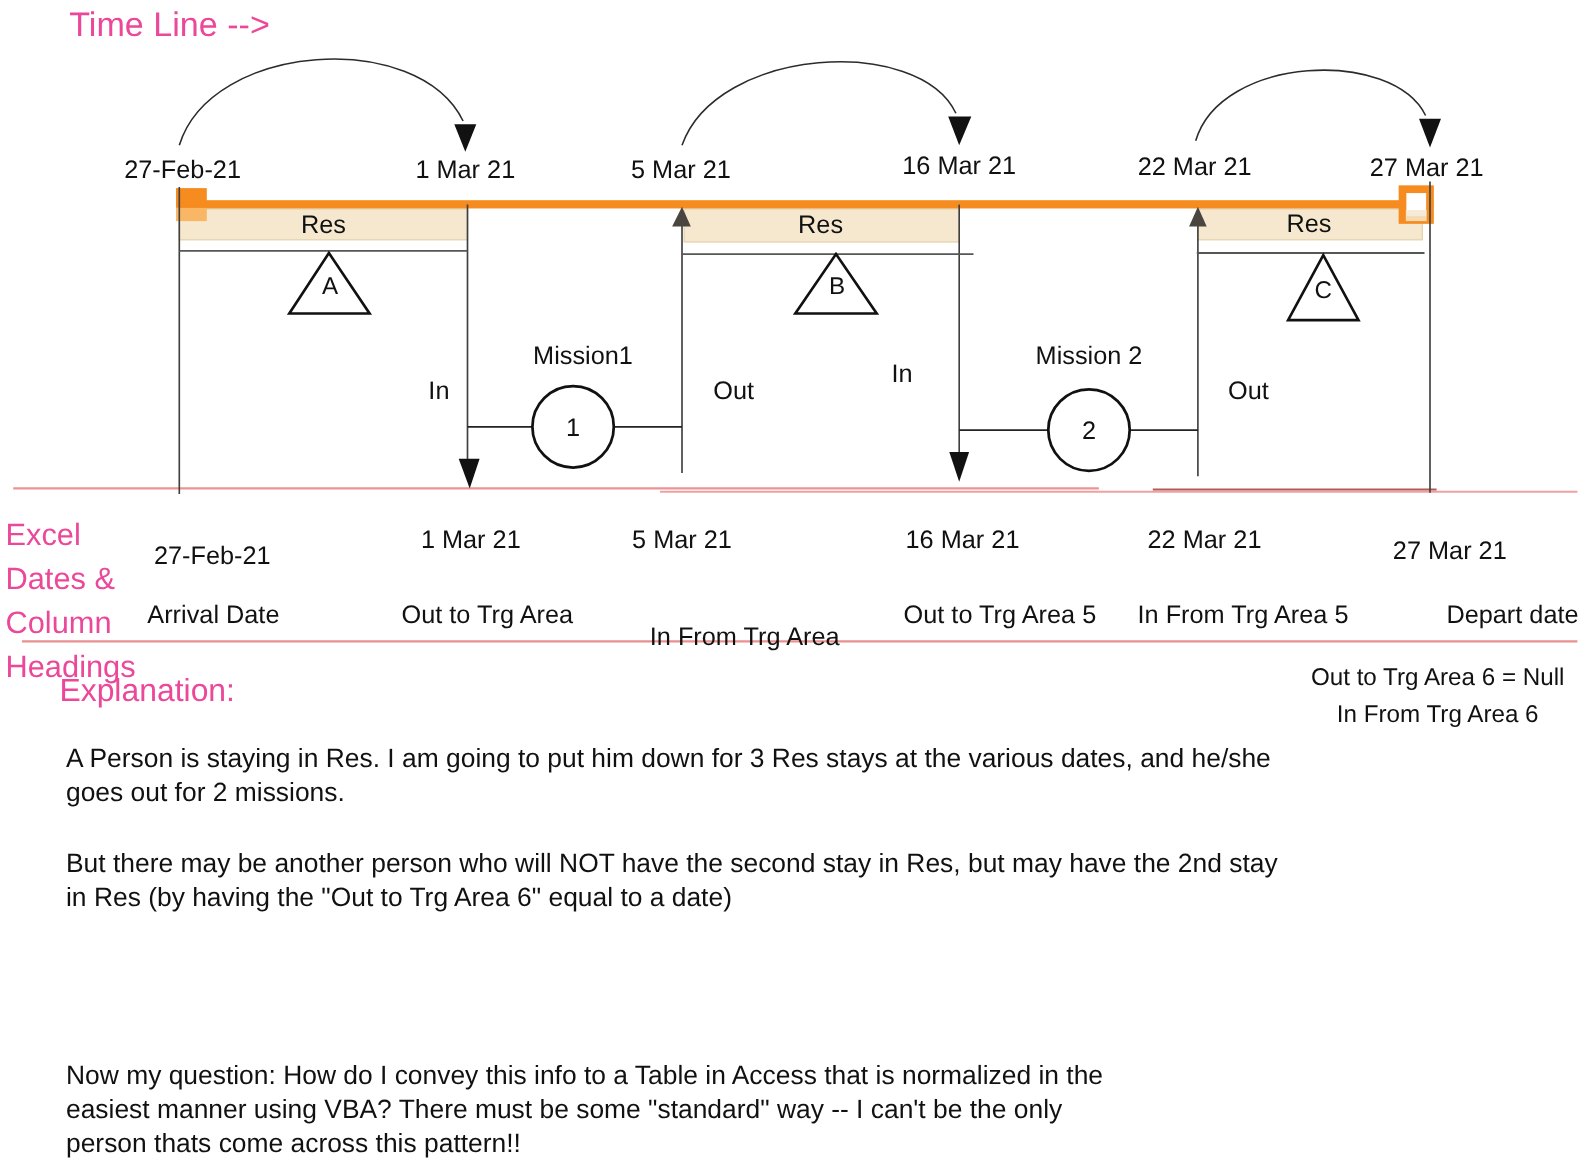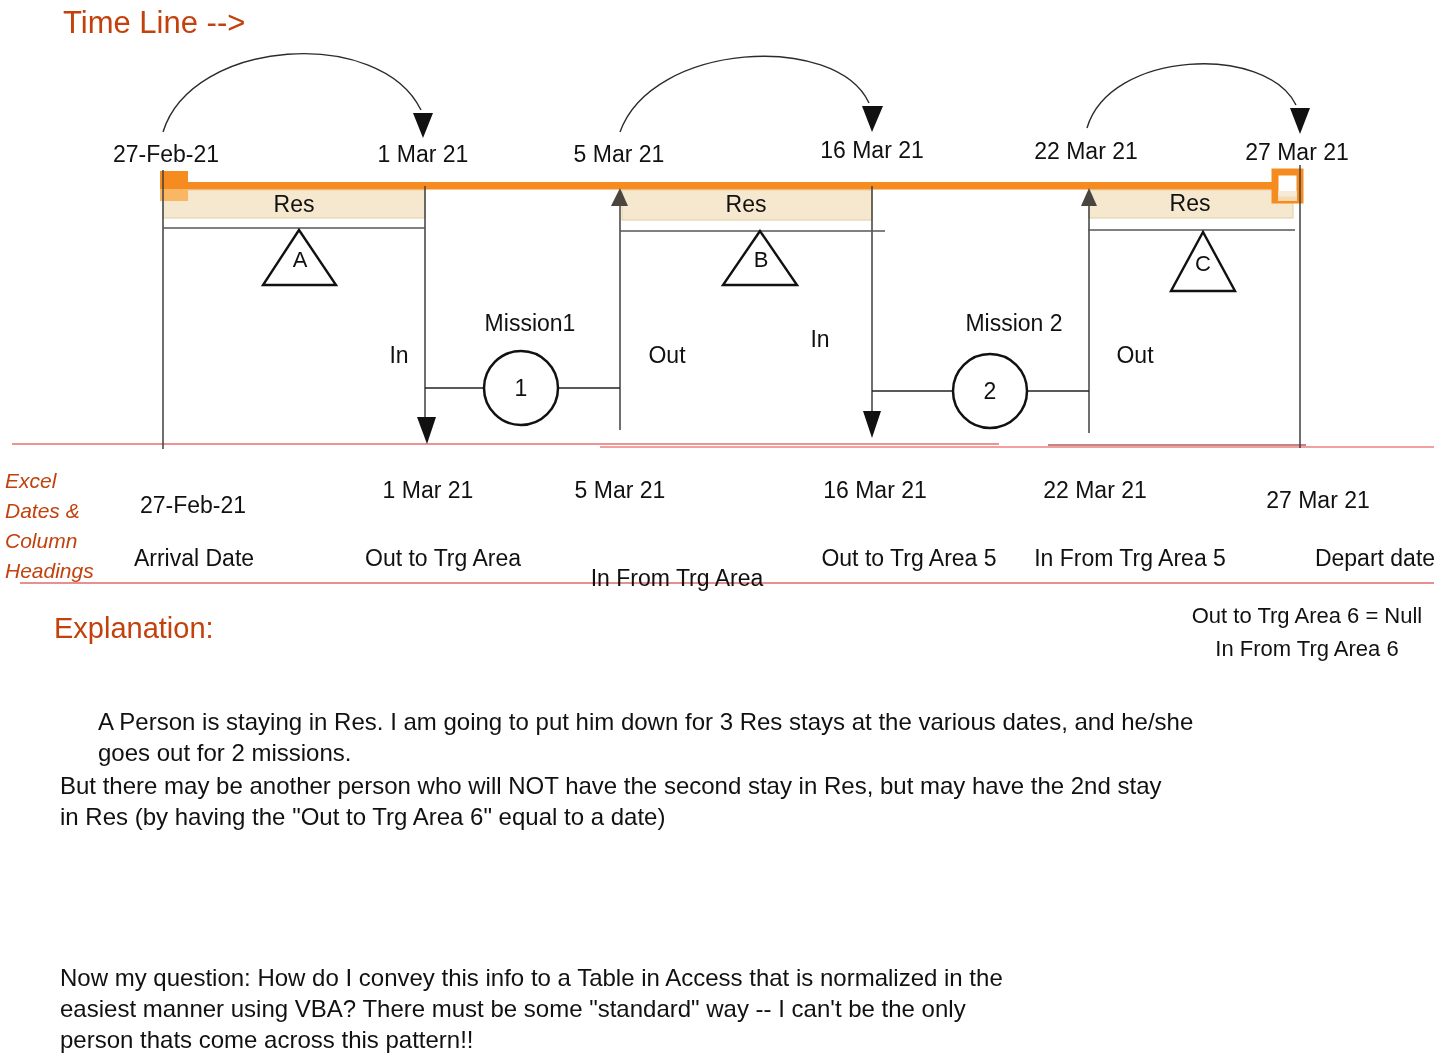--- a/index.html
+++ b/index.html
@@ -1,26 +1,26 @@
 <!DOCTYPE html>
 <html><head>
 <meta charset="utf-8">
 <style>
   html,body{margin:0;padding:0;background:#fff;}
   #page{position:relative;width:1441px;height:1064px;background:#fff;overflow:hidden;
         font-family:"Liberation Sans",sans-serif;color:#111;}
   #diagram-svg{position:absolute;left:0;top:0;}
   .lbl{position:absolute;white-space:pre-line;width:max-content;line-height:1.15;}
   .ctr{transform:translateX(-50%);text-align:center;}
-  .red{color:#c2410c;}
+  .red{color:#ec4899;}
   .t23{font-size:23px;}
   .t22{font-size:22px;}
   .title{font-size:31px;}
   .expl-head{font-size:29px;}
-  .side-red{font-size:21px;line-height:30px;font-style:italic;}
+  .side-red{font-size:28px;line-height:40px;}
   .para{font-size:24px;line-height:31px;}
   .note{font-size:22px;line-height:33px;}
   .u{}
 </style>
 </head>
 <body>
 
 <div id="page">
 
   <svg id="diagram-svg" width="1441" height="600" viewBox="0 0 1441 600">
@@ -94,21 +94,21 @@
   <div class="lbl ctr t22" style="left:300px;top:247px;">A</div>
   <div class="lbl ctr t22" style="left:761px;top:247px;">B</div>
   <div class="lbl ctr t22" style="left:1203px;top:251px;">C</div>
 
   <div class="lbl ctr t23" style="left:399px;top:342px;">In</div>
   <div class="lbl ctr t23" style="left:530px;top:310px;">Mission1</div>
   <div class="lbl ctr t23" style="left:521px;top:375px;">1</div>
   <div class="lbl ctr t23" style="left:667px;top:342px;">Out</div>
 
   <div class="lbl ctr t23" style="left:820px;top:326px;">In</div>
-  <div class="lbl ctr t23" style="left:990px;top:310px;margin-left:24px;">Mission 2</div>
+  <div class="lbl ctr t23" style="left:990px;top:310px;">Mission 2</div>
   <div class="lbl ctr t23" style="left:990px;top:378px;">2</div>
   <div class="lbl ctr t23" style="left:1135px;top:342px;">Out</div>
 
   <div class="lbl red side-red" style="left:5px;top:466px;">Excel
 Dates &amp;
 Column
 Headings</div>
 
   <div class="lbl ctr t23" style="left:193px;top:492px;">27-Feb-21</div>
   <div class="lbl ctr t23" style="left:428px;top:477px;">1 Mar 21</div>
@@ -121,21 +121,21 @@
   <div class="lbl ctr t23" style="left:443px;top:545px;">Out to Trg Area</div>
   <div class="lbl ctr t23" style="left:677px;top:545px;margin-top:20px;">In From Trg Area</div>
   <div class="lbl ctr t23" style="left:909px;top:545px;">Out to Trg Area 5</div>
   <div class="lbl ctr t23" style="left:1130px;top:545px;">In From Trg Area 5</div>
   <div class="lbl ctr t23" style="left:1335px;top:545px;margin-left:40px;">Depart date</div>
 
   <div class="lbl red expl-head" style="left:54px;top:612px;">Explanation:</div>
   <div class="lbl ctr note" style="left:1307px;top:599px;">Out to Trg Area 6 = Null
 In From Trg Area 6</div>
 
-  <div class="lbl para" style="left:60px;top:706px;margin-left:38px;">A Person is staying in Res. I am going to put him down for 3 Res stays at the various dates, and he/she
+  <div class="lbl para" style="left:60px;top:674px;">A Person is staying in Res. I am going to put him down for 3 Res stays at the various dates, and he/she
 goes out for 2 missions.</div>
   <div class="lbl para" style="left:60px;top:770px;">But there may be another person who will NOT have the second stay in Res, but may have the 2nd stay
 in Res (by having the "Out to Trg Area 6" equal to a date)</div>
   <div class="lbl para" style="left:60px;top:962px;"><span>Now my question: How do I convey this info to a Table in Access </span><span class="u">that is normalized </span><span>in the
 easiest manner using VBA? There must be some "standard" way -- I can't be the only
 person thats come across this pattern!!</span></div>
 
 </div>
 
 </body></html>

